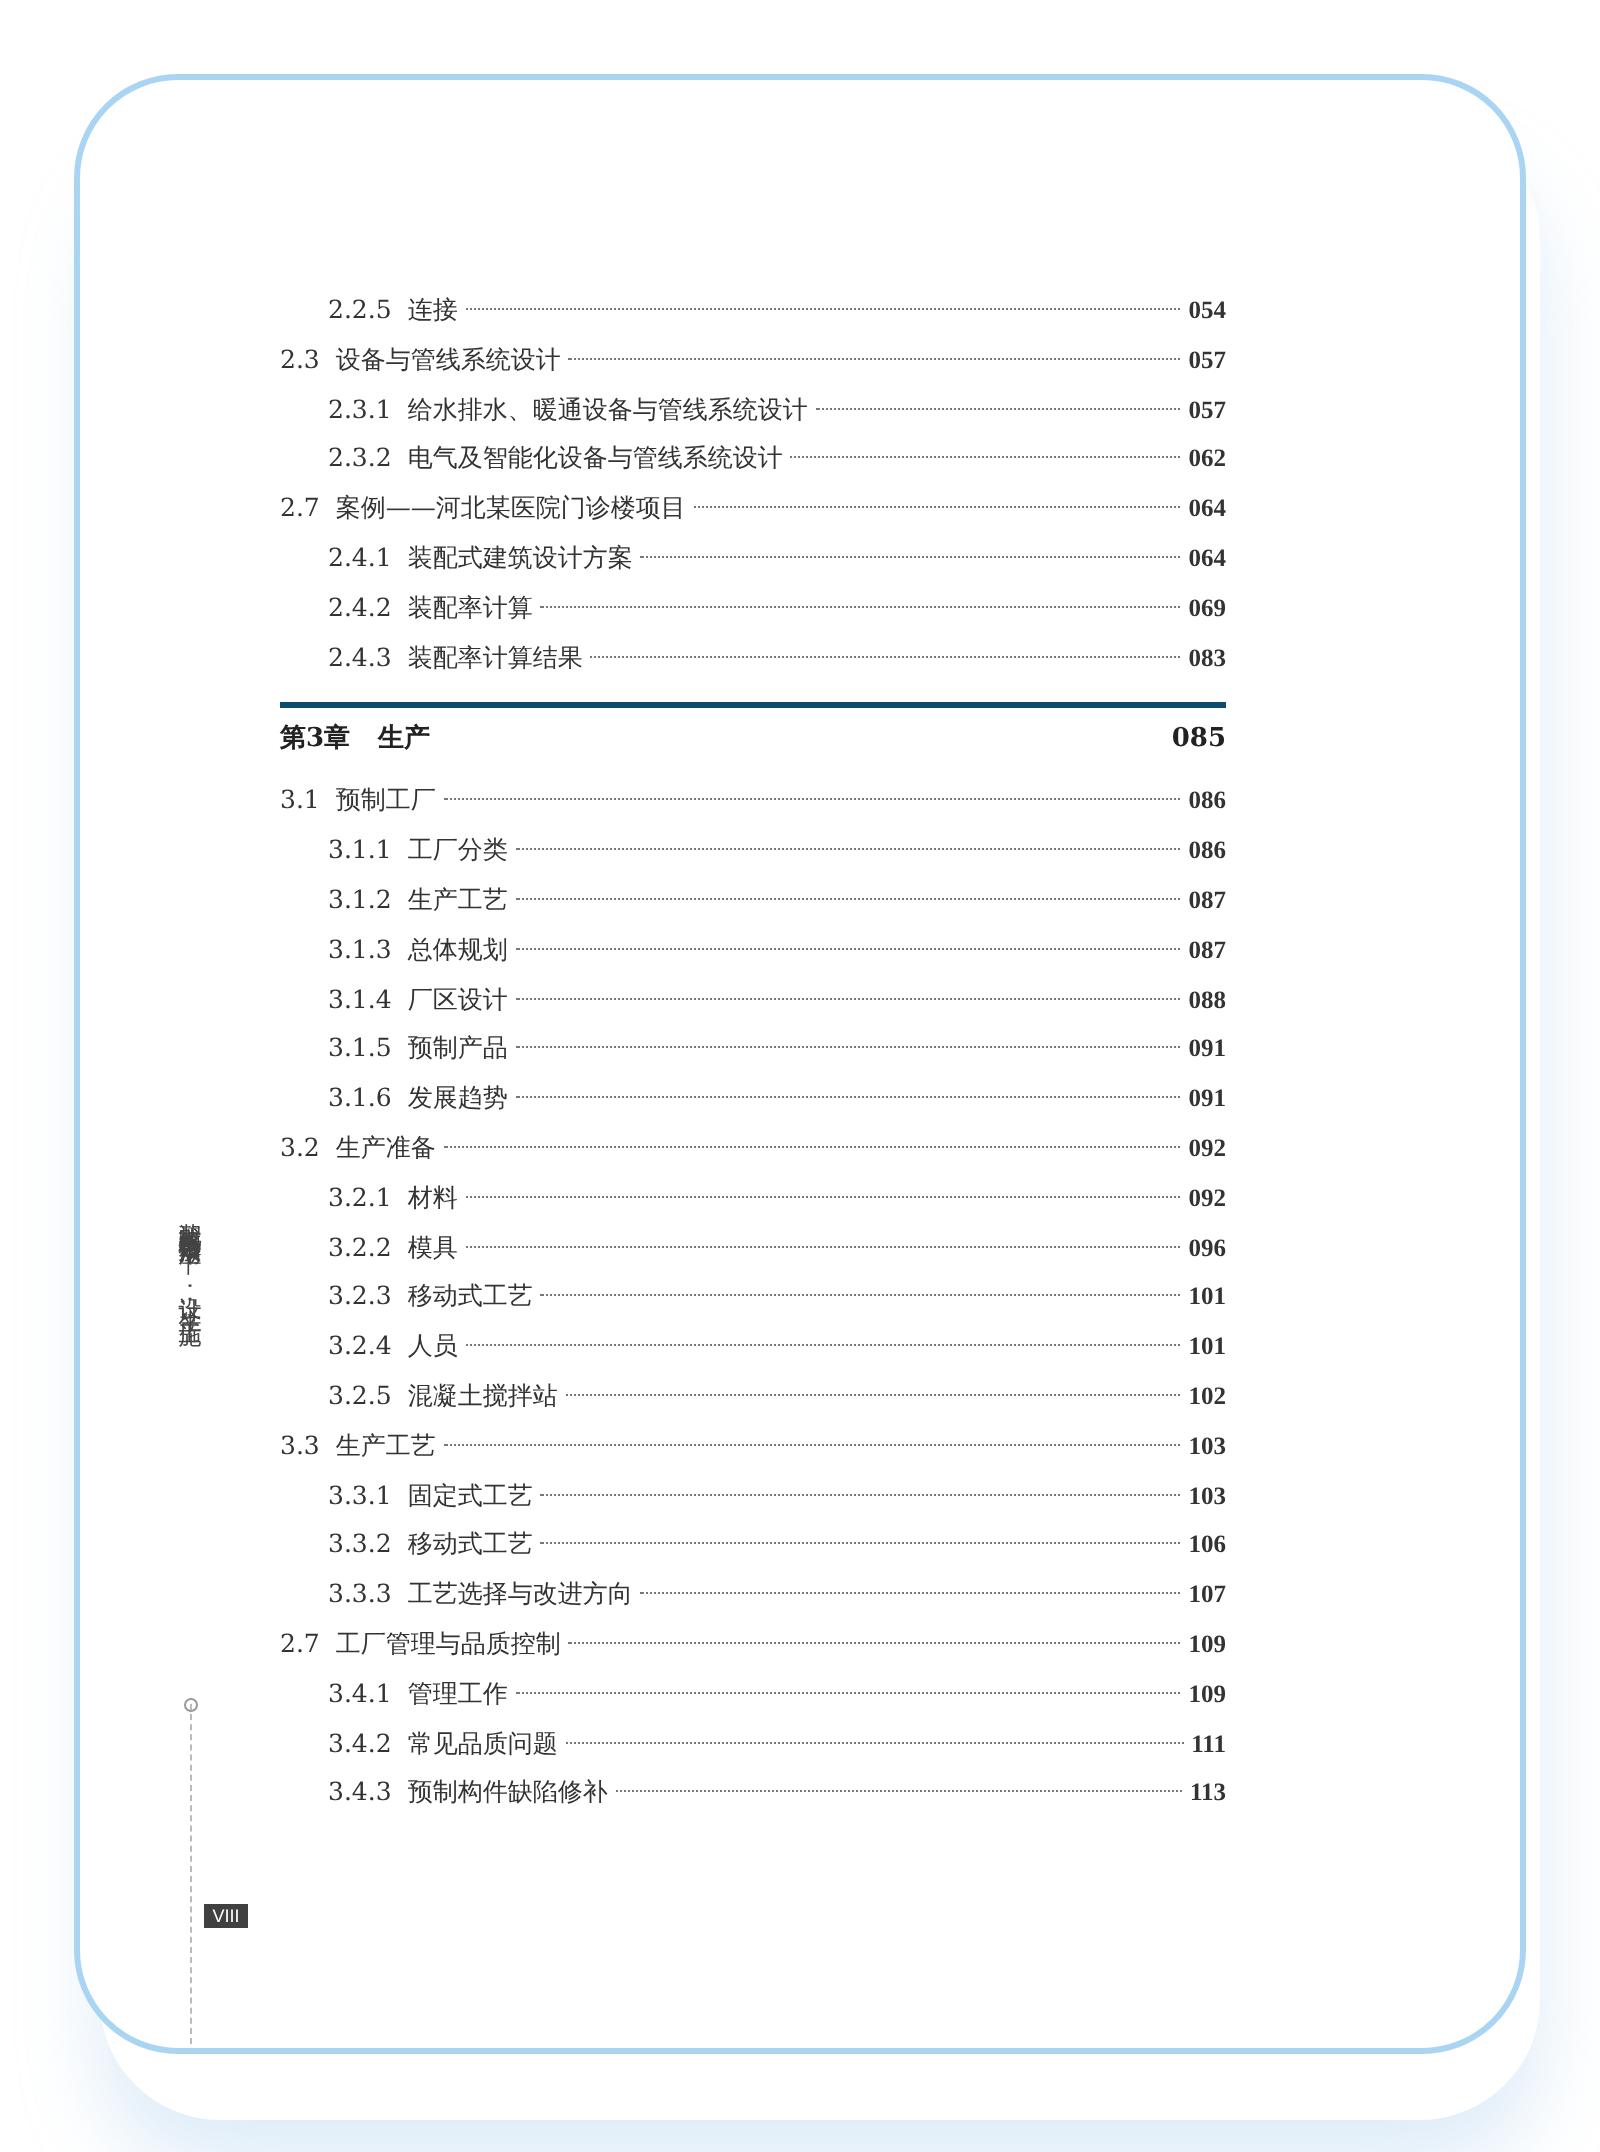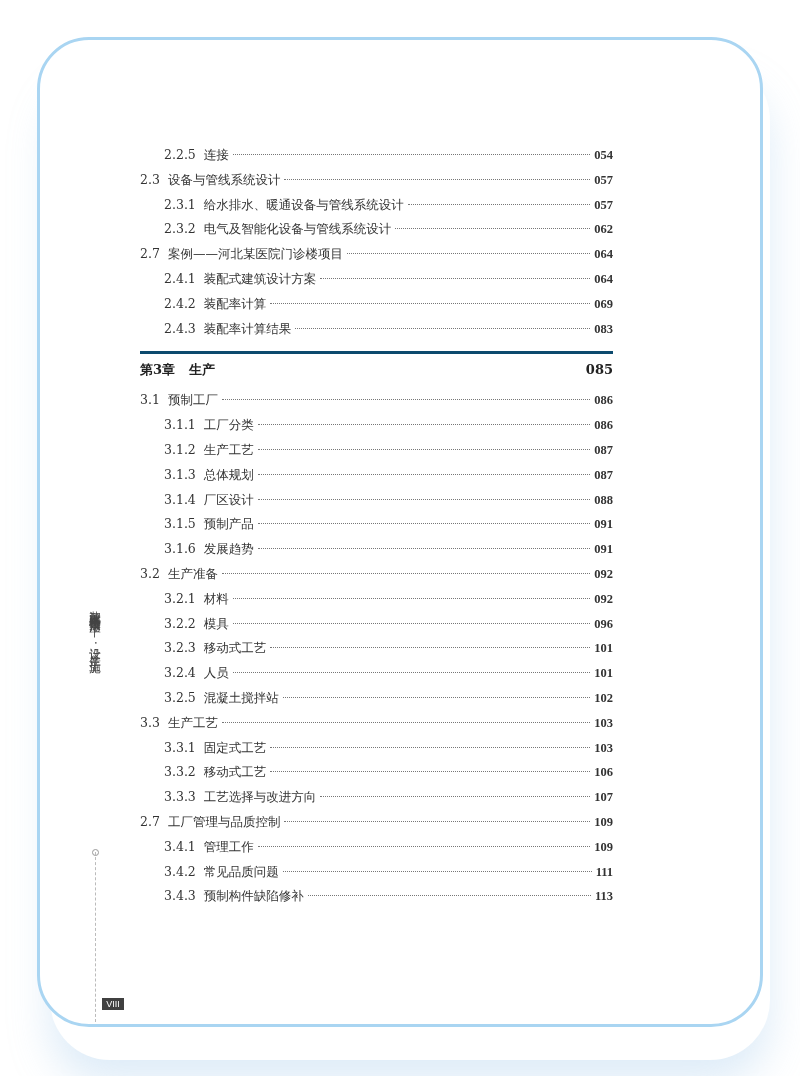--- a/index.html
+++ b/index.html
@@ -47,21 +47,21 @@
   }
   .spine-line {
     position: absolute; left: 95px; top: 852px; width: 0; height: 170px;
     border-left: 1px dashed #bbb;
   }
   .spine-circle {
     position: absolute; left: 92px; top: 849px; width: 5px; height: 5px;
     border: 1px solid #999; border-radius: 50%; background: #fff;
   }
   .page-badge {
-    position: absolute; left: 102px; top: 998px; width: 22px; height: 12px;
+    position: absolute; left: 102px; top: 952px; width: 22px; height: 12px;
     background: #404040; color: #fff; font-size: 9px; line-height: 12px; text-align: center;
     font-family: "Liberation Sans", sans-serif;
   }
 </style>
 </head>
 <body>
 
 <div class="shadow"></div>
 <div class="frame"></div>
 

